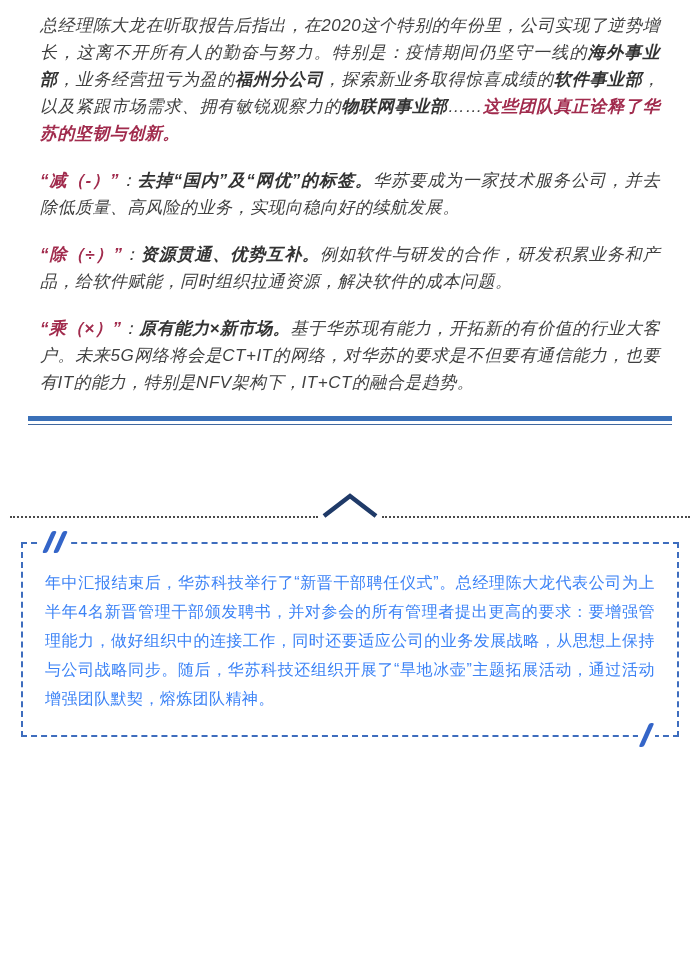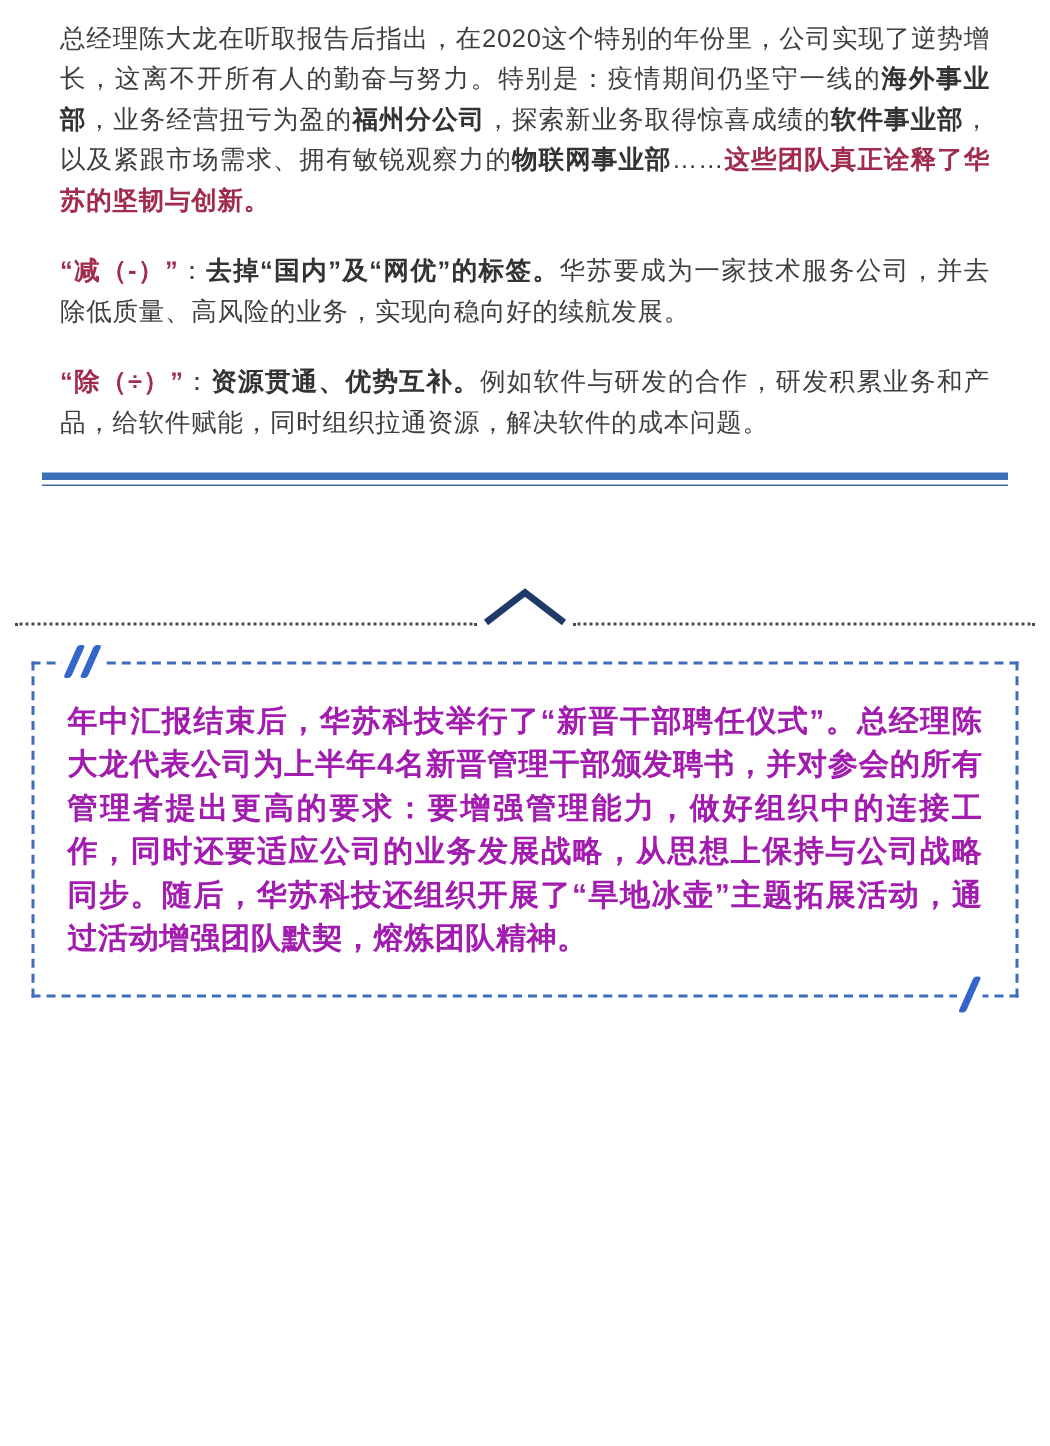--- a/index.html
+++ b/index.html
@@ -1,21 +1,21 @@
 <!DOCTYPE html>
 <html><head>
 <meta charset="utf-8">
 <style>
   html,body{margin:0;padding:0;background:#ffffff;}
   body{
     width:700px;height:964px;overflow:hidden;
     font-family:"Liberation Sans","DejaVu Sans",sans-serif;
     color:#3f3f3f;
   }
-  .article{padding:12px 40px 0 40px;}
+  .article{padding:12px 40px 0 40px;font-style:italic;}
   .article p{
     margin:0 0 20px 0;
     font-size:17px;line-height:27px;
     text-align:justify;letter-spacing:0.5px;
     color:#3f3f3f;
   }
   .b{font-weight:bold;color:#333333;}
   .red{font-weight:bold;color:#a12b4d;}
   .red-label{font-weight:bold;color:#a12b4d;}
   .colon{color:#3f3f3f;}
@@ -36,22 +36,22 @@
   
   .quote-box{
     position:relative;
     margin:24px 21px 0 21px;
     border:2px dashed #3e6dbe;
     padding:24px 22px 22px 22px;
     box-sizing:border-box;
     min-height:193px;
   }
   .quote-box p{
-    margin:0;font-size:20px;line-height:29px;
-    text-align:justify;letter-spacing:0.4px;color:#a21caf;font-weight:bold;
+    margin:0;font-size:16px;line-height:29px;
+    text-align:justify;letter-spacing:0.4px;color:#3b82f6;
   }
   .slash-icon{
     position:absolute;display:flex;gap:6px;
     background:#ffffff;padding:2px 6px;
   }
   .slash-icon .stroke{
     width:5px;height:22px;background:#3465c8;border-radius:2px;
     transform:skewX(-24deg);
   }
   .slash-top{top:-15px;left:18px;}
@@ -64,20 +64,21 @@
 <div class="article">
 
   <p><span>总经理陈大龙在听取报告后指出，在2020这个特别的年份里，公司实现了逆势增长，这离不开所有人的勤奋与努力。特别是：疫情期间仍坚守一线的</span><span class="b">海外事业部</span><span>，业务经营扭亏为盈的</span><span class="b">福州分公司</span><span>，探索新业务取得惊喜成绩的</span><span class="b">软件事业部</span><span>，以及紧跟市场需求、拥有敏锐观察力的</span><span class="b">物联网事业部</span><span>……</span><span class="red">这些团队真正诠释了华苏的坚韧与创新。</span></p>
 
 
 
   <p><span class="red-label">“减（-）”</span><span class="colon">：</span><span class="b">去掉“国内”及“网优”的标签。</span><span>华苏要成为一家技术服务公司，并去除低质量、高风险的业务，实现向稳向好的续航发展。</span></p>
 
   <p><span class="red-label">“除（÷）”</span><span class="colon">：</span><span class="b">资源贯通、优势互补。</span><span>例如软件与研发的合作，研发积累业务和产品，给软件赋能，同时组织拉通资源，解决软件的成本问题。</span></p>
 
+  <p><span class="red-label">“乘（×）”</span><span class="colon">：</span><span class="b">原有能力×新市场。</span><span>基于华苏现有能力，开拓新的有价值的行业大客户。未来5G网络将会是CT+IT的网络，对华苏的要求是不但要有通信能力，也要有IT的能力，特别是NFV架构下，IT+CT的融合是趋势。</span></p>
 
 </div>
 
 <div class="divider">
   <div class="rule-thick"></div>
   <div class="rule-thin"></div>
 </div>
 
 <div class="chevron-rule">
   <div class="dots"></div>

